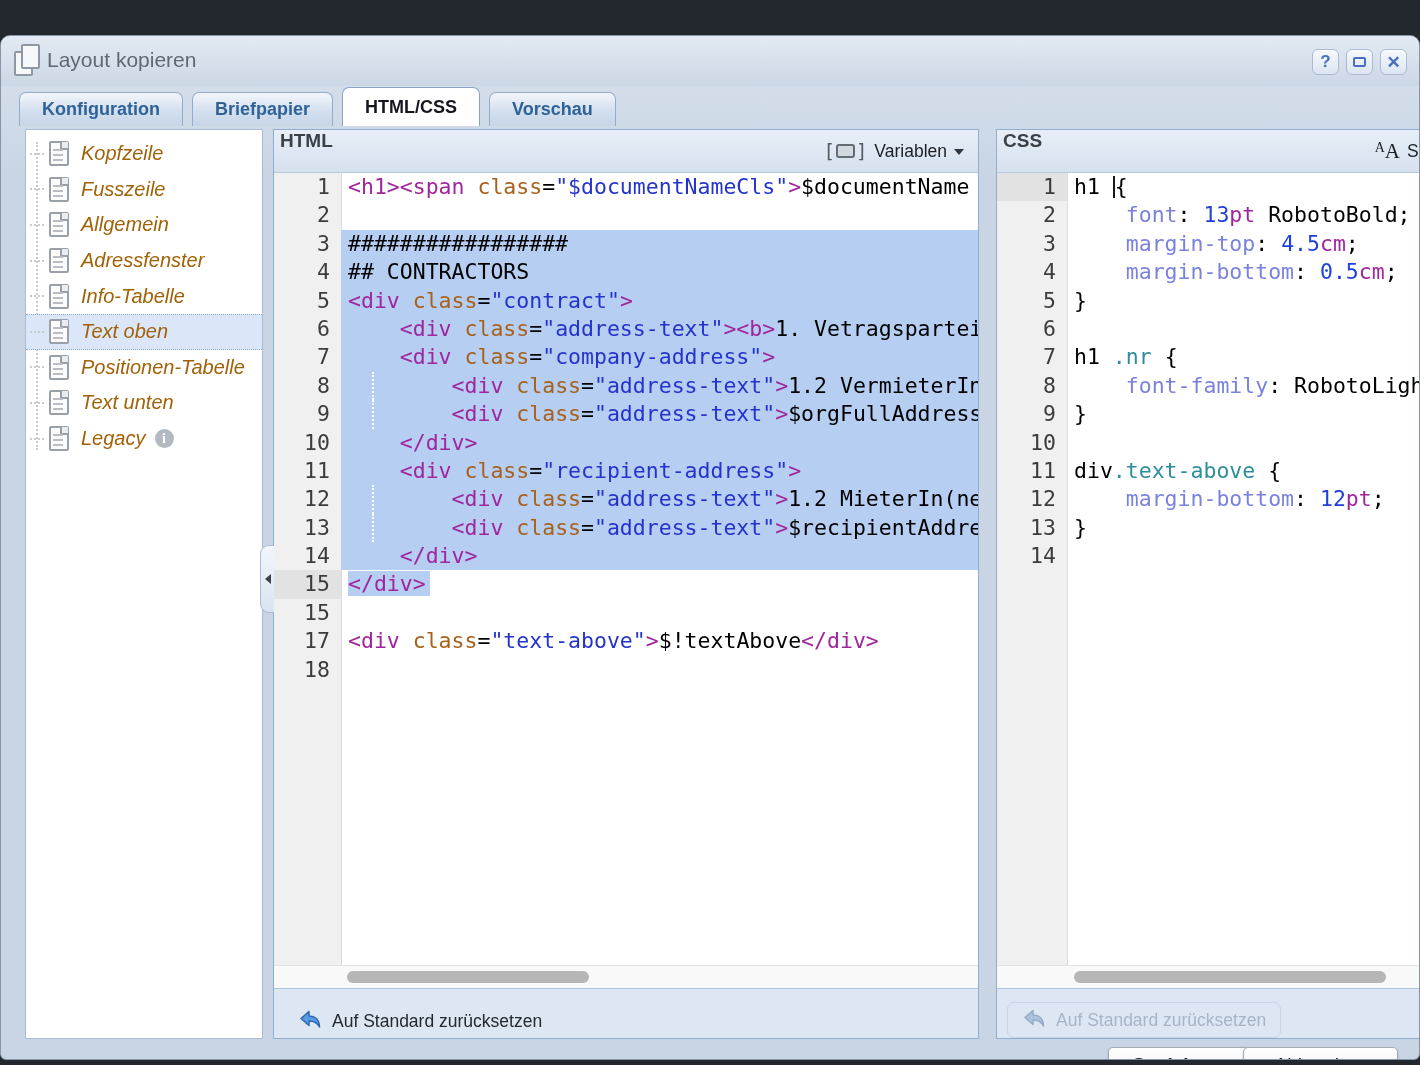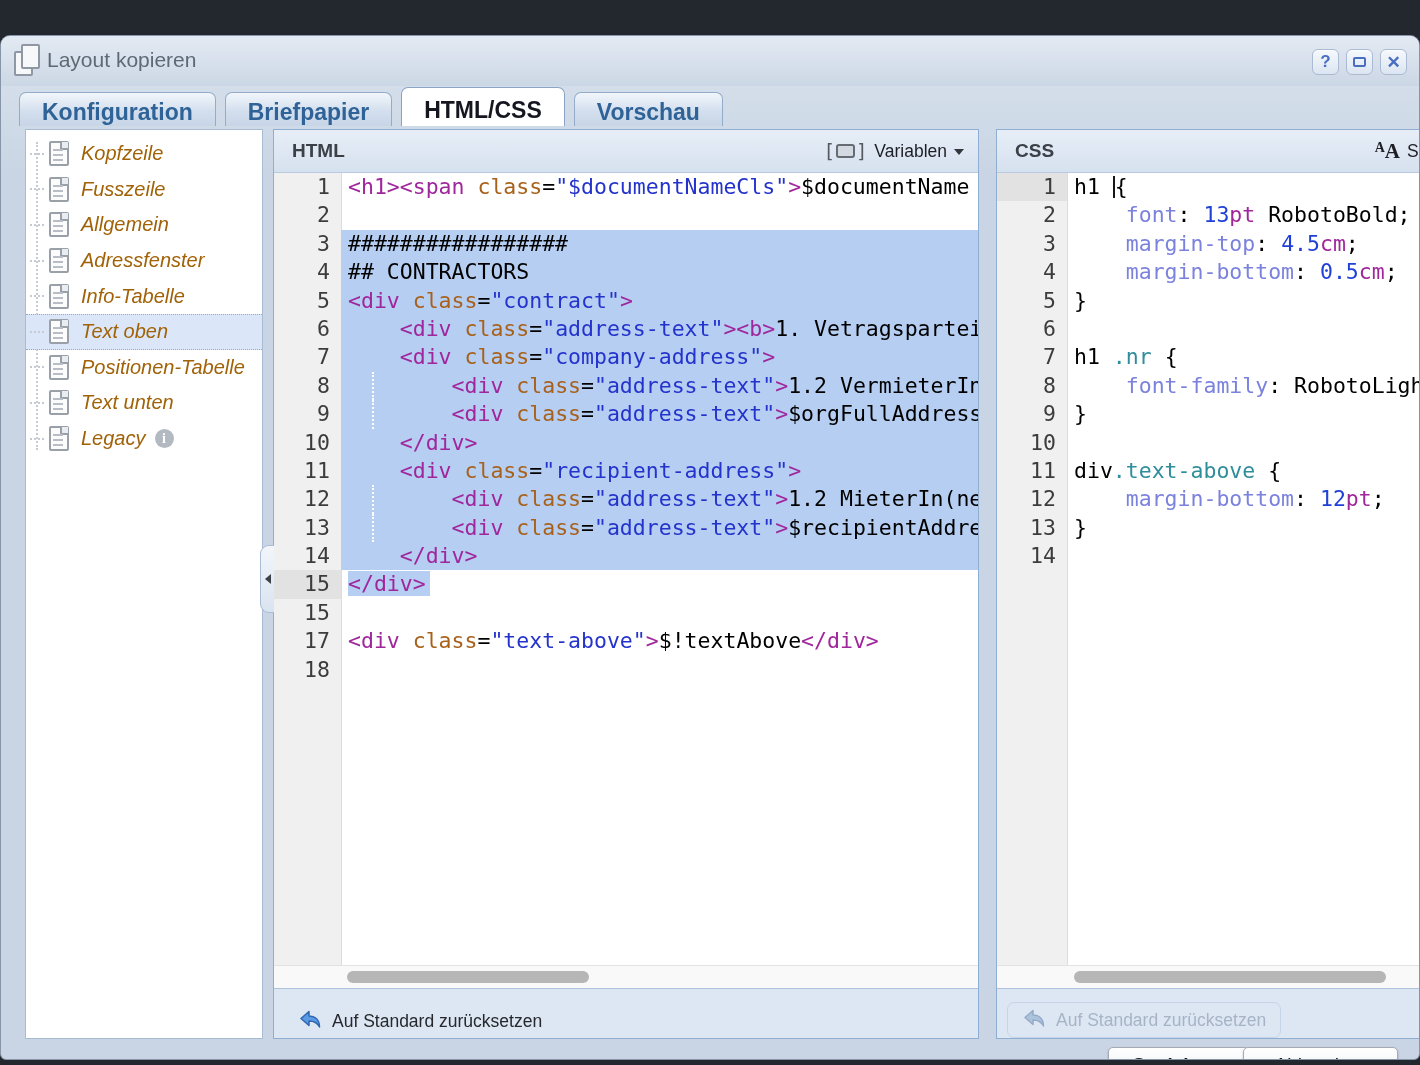--- a/index.html
+++ b/index.html
@@ -16,21 +16,21 @@
   .copy-icon .pg.front{left:7px;top:0;}
   .winbtns{position:absolute;right:12px;top:13px;display:flex;gap:7px;}
   .winbtn{width:27px;height:26px;border:1px solid #a9bad2;border-radius:6px;box-sizing:border-box;
     background:linear-gradient(#f6f9fd,#dbe5f1);display:flex;align-items:center;justify-content:center;
     color:#4a6fc0;font-weight:bold;font-size:17px;box-shadow:0 1px 1px rgba(255,255,255,.8) inset;cursor:pointer;}
   .max-glyph{width:13px;height:10px;border:2px solid #4a6fc0;border-radius:2px;box-sizing:border-box;}
   
   .tabbar{position:absolute;top:50px;left:18px;right:0;height:40px;display:flex;align-items:flex-end;gap:9px;}
   .tab{height:34px;box-sizing:border-box;padding:6px 22px 0;border:1px solid #93acc9;border-bottom:none;
     border-radius:7px 7px 0 0;background:linear-gradient(#f2f6fb,#d3dfee 55%,#c7d5e7);
-    font-size:23px;font-weight:bold;color:#2f6397;cursor:pointer;}
+    font-size:18px;font-weight:bold;color:#2f6397;cursor:pointer;}
   .tab.active{height:39px;padding-top:9px;background:#ffffff;color:#15161f;border-color:#8aa3c4;}
   
   .sidebar{position:absolute;left:24px;top:93px;width:238px;height:910px;background:#ffffff;
     border:1px solid #a9bcd4;box-sizing:border-box;overflow:hidden;}
   .treeline{position:absolute;left:10px;top:12px;width:0;height:308px;border-left:2px dotted #c6cbd3;}
   .side-item{position:relative;height:35.6px;display:flex;align-items:center;padding-left:4px;cursor:pointer;box-sizing:border-box;}
   .side-item.selected{background:#dbe7f9;border-top:1px dotted #8fabd0;border-bottom:1px dotted #8fabd0;}
   .stub{width:14px;border-top:2px dotted #c6cbd3;margin-right:5px;flex:0 0 auto;}
   .doc-icon{position:relative;width:20px;height:25px;background:#fcfcfc;border:2px solid #9aa0a8;border-radius:2px;
     box-sizing:border-box;margin-right:12px;flex:0 0 auto;}
@@ -40,28 +40,28 @@
     background:repeating-linear-gradient(#b9bec6 0 2px,transparent 2px 5px);}
   .side-label{font-size:20px;color:#a16207;white-space:nowrap;font-style:italic;}
   .info-icon{width:19px;height:19px;border-radius:50%;background:#b2b9c1;color:#fff;font-family:"Liberation Serif",serif;
     font-weight:bold;font-size:14px;display:flex;align-items:center;justify-content:center;margin-left:9px;flex:0 0 auto;}
   
   .panel{position:absolute;top:93px;height:910px;background:#fff;border:1px solid #8fafd2;box-sizing:border-box;
     display:flex;flex-direction:column;}
   .panel.html{left:272px;width:706px;}
   .panel.css{left:995px;width:512px;}
   .panel-header{flex:0 0 42px;background:linear-gradient(#e7eef7,#d6e1ef);border-bottom:1px solid #b9c9de;
-    display:flex;align-items:center;padding:0 14px 0 18px;}
+    display:flex;padding:0 14px 0 6px;}
   .panel-title{font-size:19px;font-weight:bold;color:#3c4147;}
   .tool{margin-left:auto;display:flex;align-items:center;gap:7px;cursor:pointer;}
   .tool-label{font-size:17.5px;color:#1d1f24;}
   .caret-down{width:0;height:0;border-left:5px solid transparent;border-right:5px solid transparent;border-top:6px solid #33363c;margin-top:2px;}
   .var-icon{display:flex;align-items:center;color:#555a61;font-family:"DejaVu Sans Mono",monospace;font-size:19px;}
   .var-icon .chip{width:15px;height:10px;border:2px solid #676c74;border-radius:3px;background:#d3d9e0;margin:0 1px;}
-  .fonts-icon{font-family:"Liberation Serif",serif;font-weight:bold;color:#1d1f24;line-height:1;}
+  .fonts-icon{font-family:"Liberation Serif",serif;font-weight:normal;color:#1d1f24;line-height:1;}
   .fonts-icon .a1{font-size:14px;vertical-align:6px;}
   .fonts-icon .a2{font-size:21px;}
   
   .editor{flex:1 1 auto;position:relative;overflow:hidden;font-family:"DejaVu Sans Mono",monospace;font-size:21.5px;}
   .editor.g67{background:linear-gradient(to right,#f0f0f0 0,#f0f0f0 67px,#dcdcdc 67px,#dcdcdc 68px,#fff 68px);}
   .editor.g70{background:linear-gradient(to right,#f0f0f0 0,#f0f0f0 70px,#dcdcdc 70px,#dcdcdc 71px,#fff 71px);}
   .crow{display:flex;height:28.4px;line-height:28.4px;}
   .ln{flex:0 0 67px;box-sizing:border-box;text-align:right;padding-right:11px;color:#3c3c3c;}
   .editor.g70 .ln{flex:0 0 70px;}
   .ln.active{background:#e2e2e2;}

